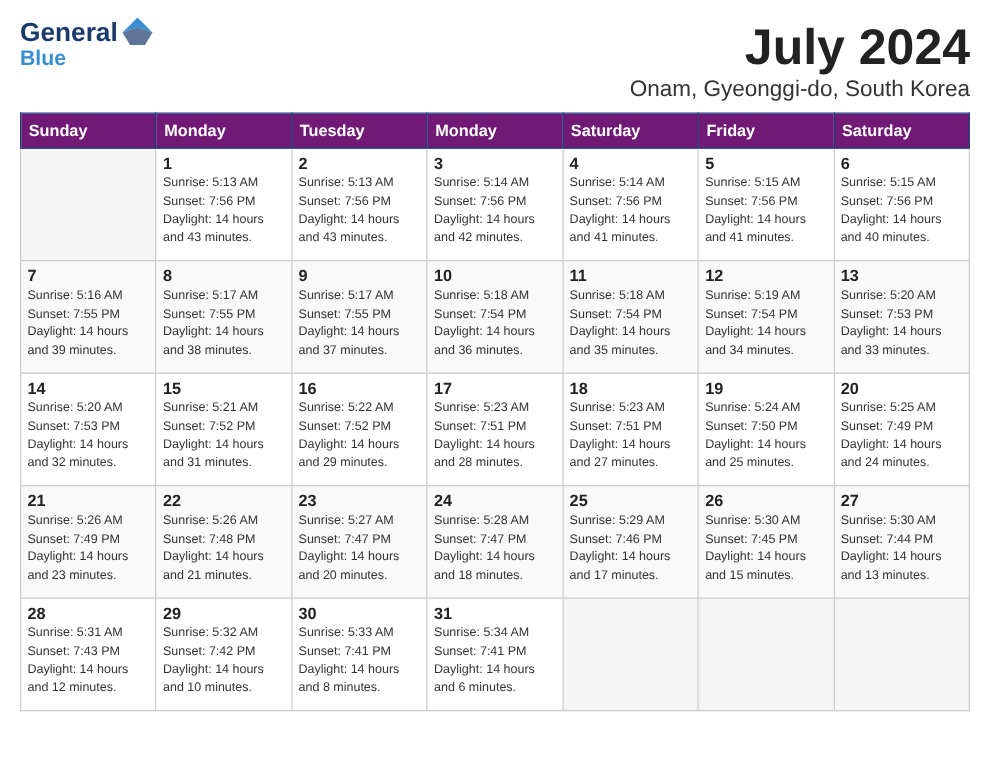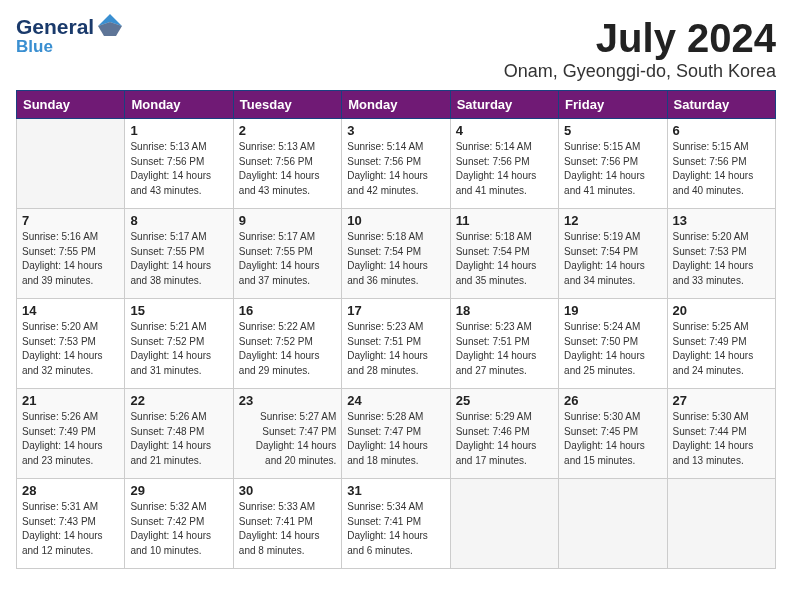--- a/index.html
+++ b/index.html
@@ -252,21 +252,21 @@
 Daylight: 14 hours and 23 minutes.</div>
         </td>
         <td>
           <span class="day-number">22</span>
           <div class="day-info" style="white-space: pre-line;">Sunrise: 5:26 AM
 Sunset: 7:48 PM
 Daylight: 14 hours and 21 minutes.</div>
         </td>
         <td>
           <span class="day-number">23</span>
-          <div class="day-info" style="white-space: pre-line; text-align: right;">Sunrise: 5:27 AM
+          <div class="day-info" style="white-space: pre-line;">Sunrise: 5:27 AM
 Sunset: 7:47 PM
 Daylight: 14 hours and 20 minutes.</div>
         </td>
         <td>
           <span class="day-number">24</span>
           <div class="day-info" style="white-space: pre-line;">Sunrise: 5:28 AM
 Sunset: 7:47 PM
 Daylight: 14 hours and 18 minutes.</div>
         </td>
         <td>

